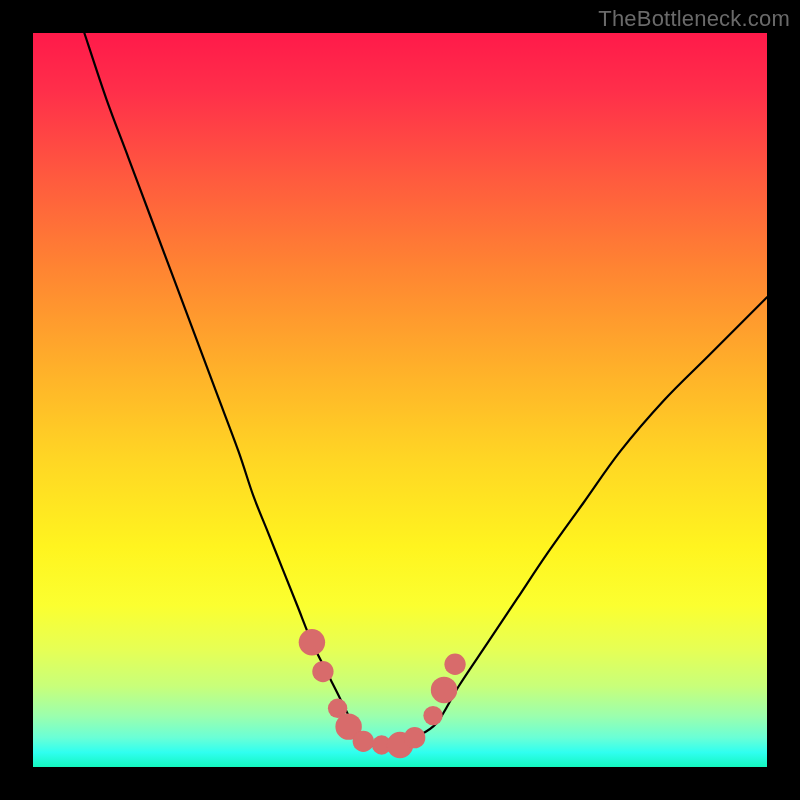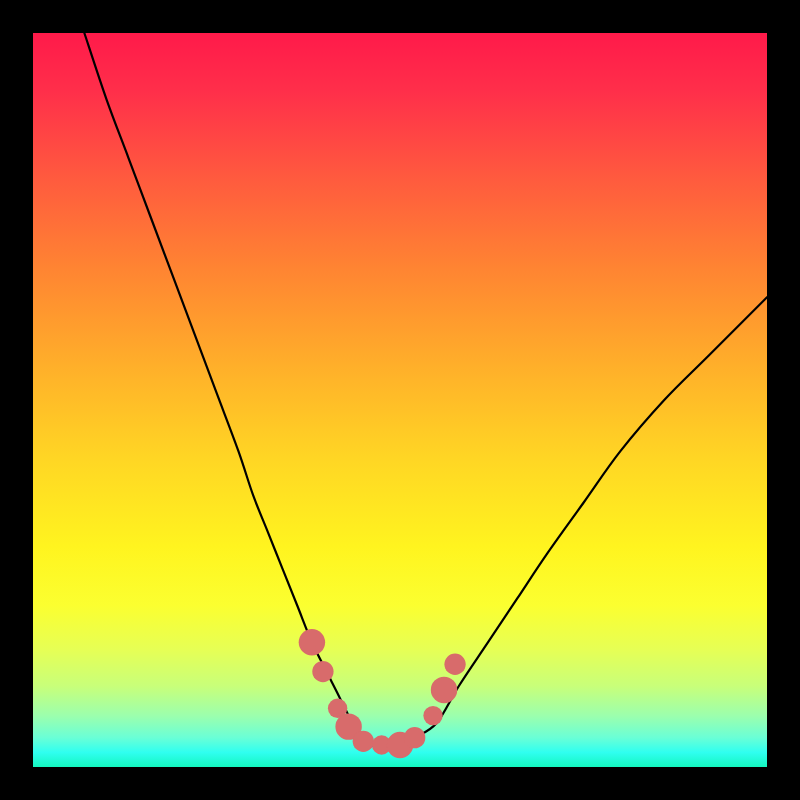--- a/index.html
+++ b/index.html
@@ -73,13 +73,14 @@
           <circle cx="330.3" cy="708.31" r="10.643" fill="#d86b6b"></circle>
           <circle cx="348.65" cy="711.98" r="9.688800000000002" fill="#d86b6b"></circle>
           <circle cx="367" cy="711.98" r="13.212000000000002" fill="#d86b6b"></circle>
           <circle cx="381.68" cy="704.64" r="10.643" fill="#d86b6b"></circle>
           <circle cx="400.03000000000003" cy="682.62" r="9.688800000000002" fill="#d86b6b"></circle>
           <circle cx="411.04" cy="656.9300000000001" r="13.212000000000002" fill="#d86b6b"></circle>
           <circle cx="422.04999999999995" cy="631.24" r="10.643" fill="#d86b6b"></circle>
         </g>
     </svg>
   </div>
+  <div class="watermark">TheBottleneck.com</div>
 </div>
 
 </body></html>

